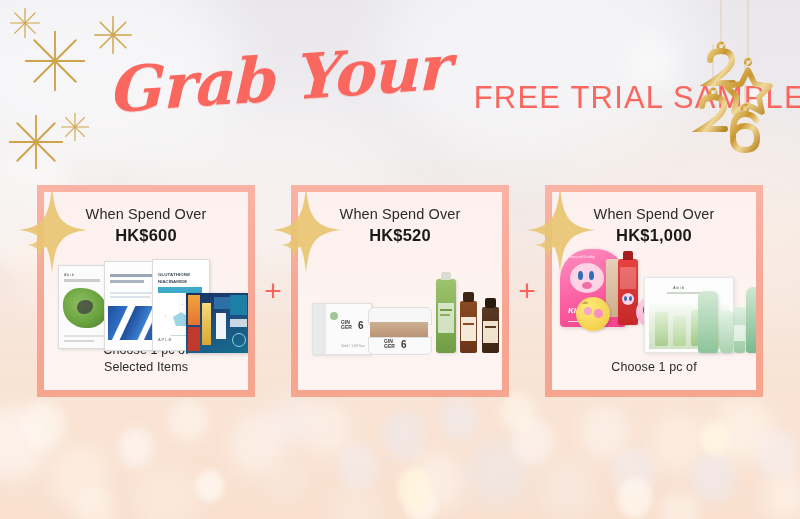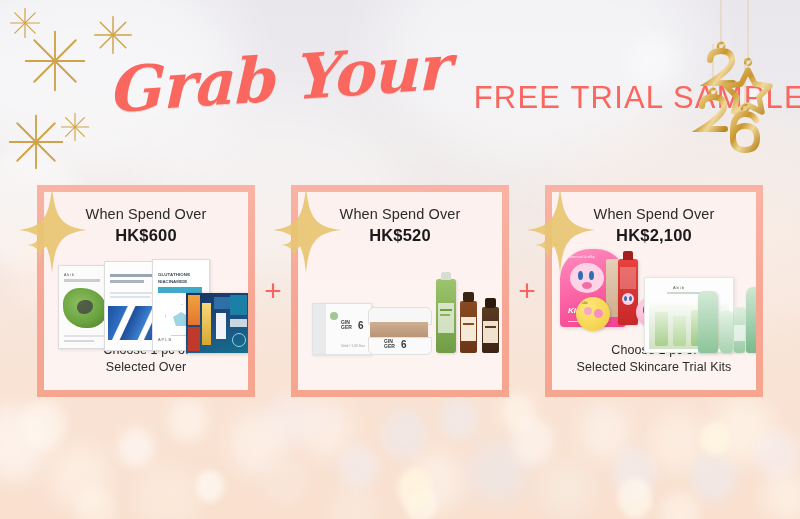--- a/index.html
+++ b/index.html
@@ -410,21 +410,21 @@
             <div style="position:absolute;left:28px;top:4px;width:16px;height:12px;background:#2e6fa8;"></div>
             <div style="position:absolute;left:30px;top:20px;width:10px;height:26px;background:#f0f4f8;"></div>
             <div style="position:absolute;left:44px;top:2px;width:17px;height:20px;background:#1b7fa6;"></div>
             <div style="position:absolute;left:44px;top:26px;width:17px;height:8px;background:#e8eef4;opacity:.85;"></div>
             <div style="position:absolute;left:46px;top:40px;width:12px;height:12px;border:1px solid #8fd3e6;border-radius:50%;"></div>
           </div>
         </div>
 
         <div class="card-footer">
           <span>Choose 1 pc of</span><br>
-          <span>Selected Over</span>
+          <span>Selected Items</span>
         </div>
       </div>
 
       <div class="card-sparkle" style="left:-18px; top:2px;">
         <svg width="70" height="86" viewBox="0 0 70 86">
           <path d="M33 0 C36 30 42 40 68 43 C42 46 36 56 33 86 C30 56 24 46 0 43 C24 40 30 30 33 0 Z" fill="#e8c572" opacity="0.92"></path>
         </svg>
       </div>
       <div class="card-sparkle" style="left:-10px; top:44px;">
         <svg width="26" height="32" viewBox="0 0 26 32">
@@ -513,21 +513,21 @@
     </div>
 
     <div class="plus">
       <span>+</span>
     </div>
 
     <div class="card">
       <div class="card-border"></div>
       <div class="card-inner">
         <div class="card-heading">When Spend Over</div>
-        <div class="card-amount">HK$2,100</div>
+        <div class="card-amount">HK$1,000</div>
 
         <div class="card-products">
 
           <div style="position:absolute;left:8px;top:4px;width:66px;height:78px;
                       background:linear-gradient(160deg,#ff8fc0 0%,#fa5ca0 60%,#f2408c 100%);
                       border-radius:30px 30px 4px 4px;box-shadow:1px 1px 4px rgba(0,0,0,.14);">
             <div style="position:absolute;left:9px;top:6px;font-size:3.6px;color:#fff;opacity:.9;">new cool &amp; silky</div>
             <div style="position:absolute;left:10px;top:14px;width:34px;height:30px;border-radius:50%;background:#ffd3e6;"></div>
             <div style="position:absolute;left:18px;top:22px;width:5px;height:9px;border-radius:50%;background:#2d6fb5;"></div>
             <div style="position:absolute;left:29px;top:22px;width:5px;height:9px;border-radius:50%;background:#2d6fb5;"></div>
@@ -589,21 +589,20 @@
                         box-shadow:1px 1px 2px rgba(0,0,0,.1);"></div>
             <div style="position:absolute;left:36px;top:40px;width:11px;height:16px;background:rgba(255,255,255,.6);"></div>
             <div style="position:absolute;left:48px;top:2px;width:16px;height:66px;
                         background:linear-gradient(#cfe8d2,#7ab98c);border-radius:7px 7px 3px 3px;
                         box-shadow:1px 1px 3px rgba(0,0,0,.12);"></div>
           </div>
         </div>
 
         <div class="card-footer">
           <span>Choose 1 pc of</span><br>
-          <span>Selected Skincare Trial Kits</span>
         </div>
       </div>
       <div class="card-sparkle" style="left:-18px; top:2px;">
         <svg width="70" height="86" viewBox="0 0 70 86">
           <path d="M33 0 C36 30 42 40 68 43 C42 46 36 56 33 86 C30 56 24 46 0 43 C24 40 30 30 33 0 Z" fill="#e8c572" opacity="0.92"></path>
         </svg>
       </div>
       <div class="card-sparkle" style="left:-10px; top:44px;">
         <svg width="26" height="32" viewBox="0 0 26 32">
           <path d="M13 0 C14 11 16 15 26 16 C16 17 14 21 13 32 C12 21 10 17 0 16 C10 15 12 11 13 0 Z" fill="#e8c572" opacity="0.85"></path>

